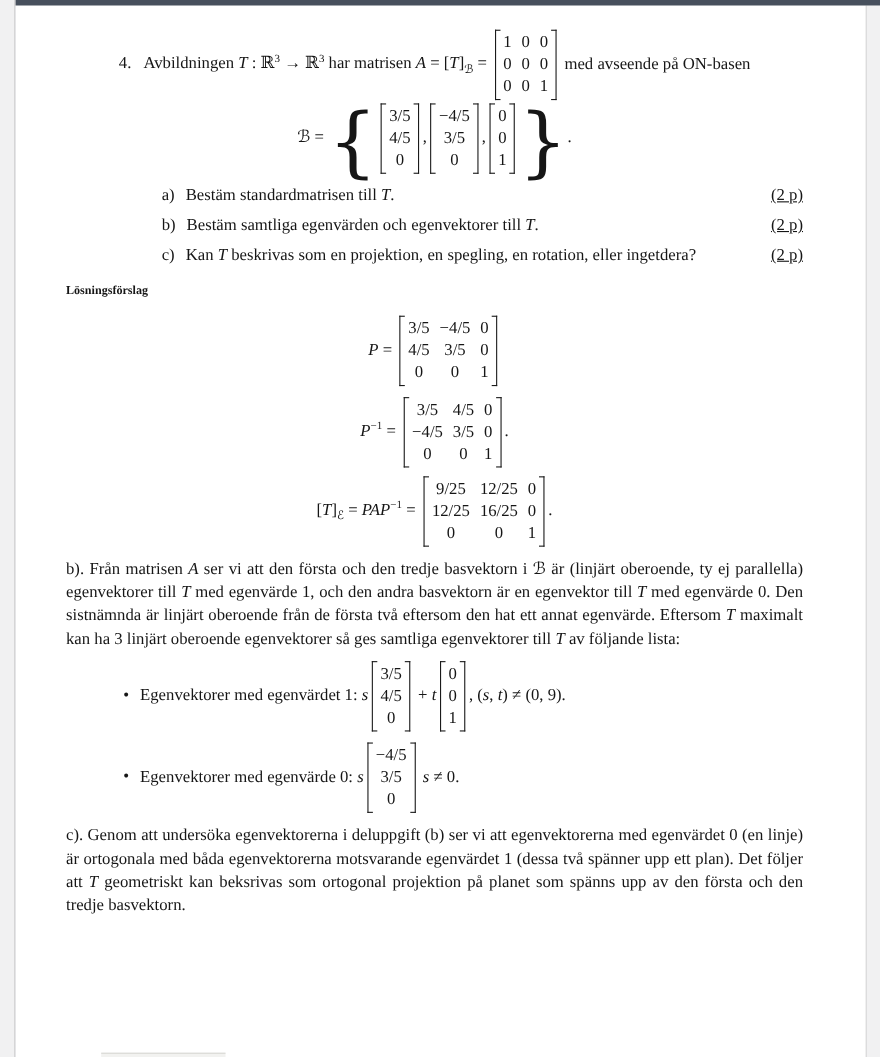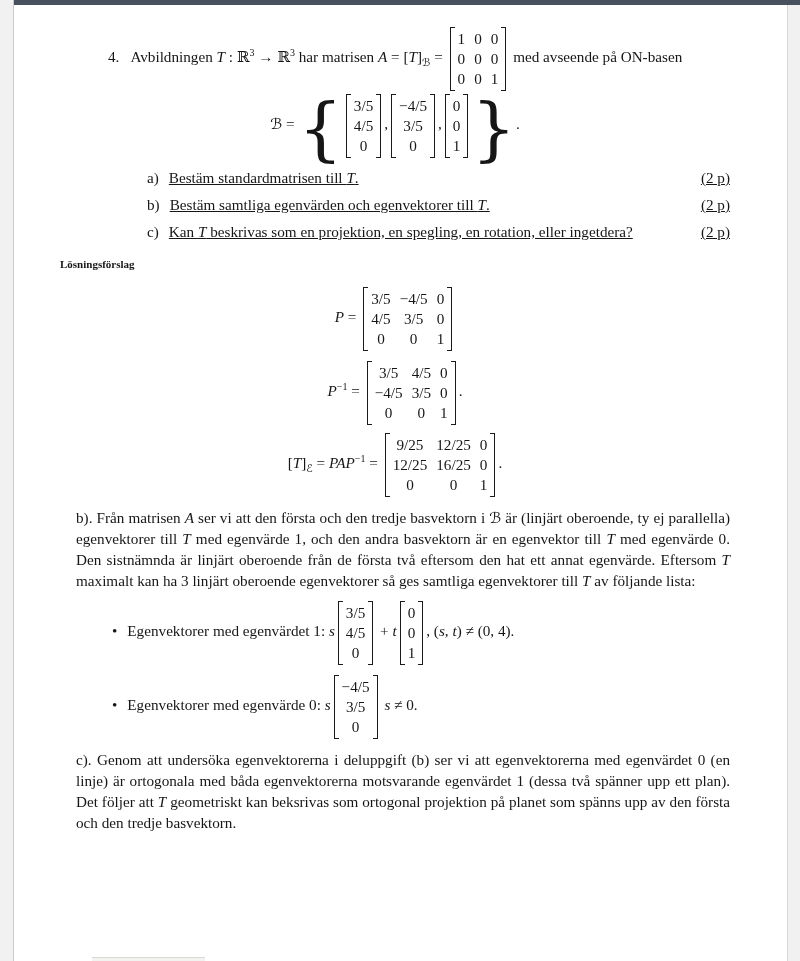--- a/index.html
+++ b/index.html
@@ -16,25 +16,25 @@
     position:absolute;left:14px;top:5px;width:773px;height:956px;
     background:#fff;box-sizing:border-box;padding:22px 57px 0 46px;
   }
   .problem-row{margin-left:48px;line-height:21px;}
   .pnum{margin-right:11px;}
   .eq{text-align:center;line-height:20px;}
   .eq-basis{margin:0 0 6px;}
   .sub-list{margin-top:4px;}
   .subitem{display:flex;line-height:21px;margin:0 0 6px 87px;}
   .si-label{margin-right:10px;}
-  .si-text{flex:1;text-decoration:underline;}
+  .si-text{flex:1;}
   .si-points{white-space:nowrap;text-decoration:underline;}
   .heading{font-weight:bold;font-size:11px;line-height:21px;margin:12px 0;}
   .para{line-height:21px;}
-  .just{text-align:justify;margin-left:16px;}
+  .just{text-align:justify;}
   .eq-p{margin:10px 0;}
   .eq-pinv{margin:10px 0 8px;}
   .eq-te{margin:8px 0 10px;}
   .brow{margin:10px 0 10px 52px;line-height:20px;}
   .bmark{margin-right:10px;}
   .mat{display:inline-flex;vertical-align:middle;margin:0 3px;}
   .matgrid{display:grid;column-gap:9px;padding:2px 3px;line-height:20px;justify-items:center;}
   .brk{width:4px;align-self:stretch;}
   .brk-l{border:1.4px solid #1a1a1a;border-right:none;}
   .brk-r{border:1.4px solid #1a1a1a;border-left:none;}
@@ -189,21 +189,21 @@
         </span>
         <span class="brk brk-r"></span>
       </span><span><span> + </span><span class="s-i">t</span></span><span class="mat">
         <span class="brk brk-l"></span>
         <span class="matgrid" style="grid-template-columns: repeat(1, auto);">
           <span>0</span>
           <span>0</span>
           <span>1</span>
         </span>
         <span class="brk brk-r"></span>
-      </span><span><span>, (</span><span class="s-i">s</span><span>, </span><span class="s-i">t</span><span>) ≠ (0, 4).</span></span>
+      </span><span><span>, (</span><span class="s-i">s</span><span>, </span><span class="s-i">t</span><span>) ≠ (0, 9).</span></span>
   </div>
 
   <div class="brow">
     <span class="bmark">•</span><span><span>Egenvektorer med egenvärde 0: </span><span class="s-i">s</span></span><span class="mat">
         <span class="brk brk-l"></span>
         <span class="matgrid" style="grid-template-columns: repeat(1, auto);">
           <span>−4/5</span>
           <span>3/5</span>
           <span>0</span>
         </span>

